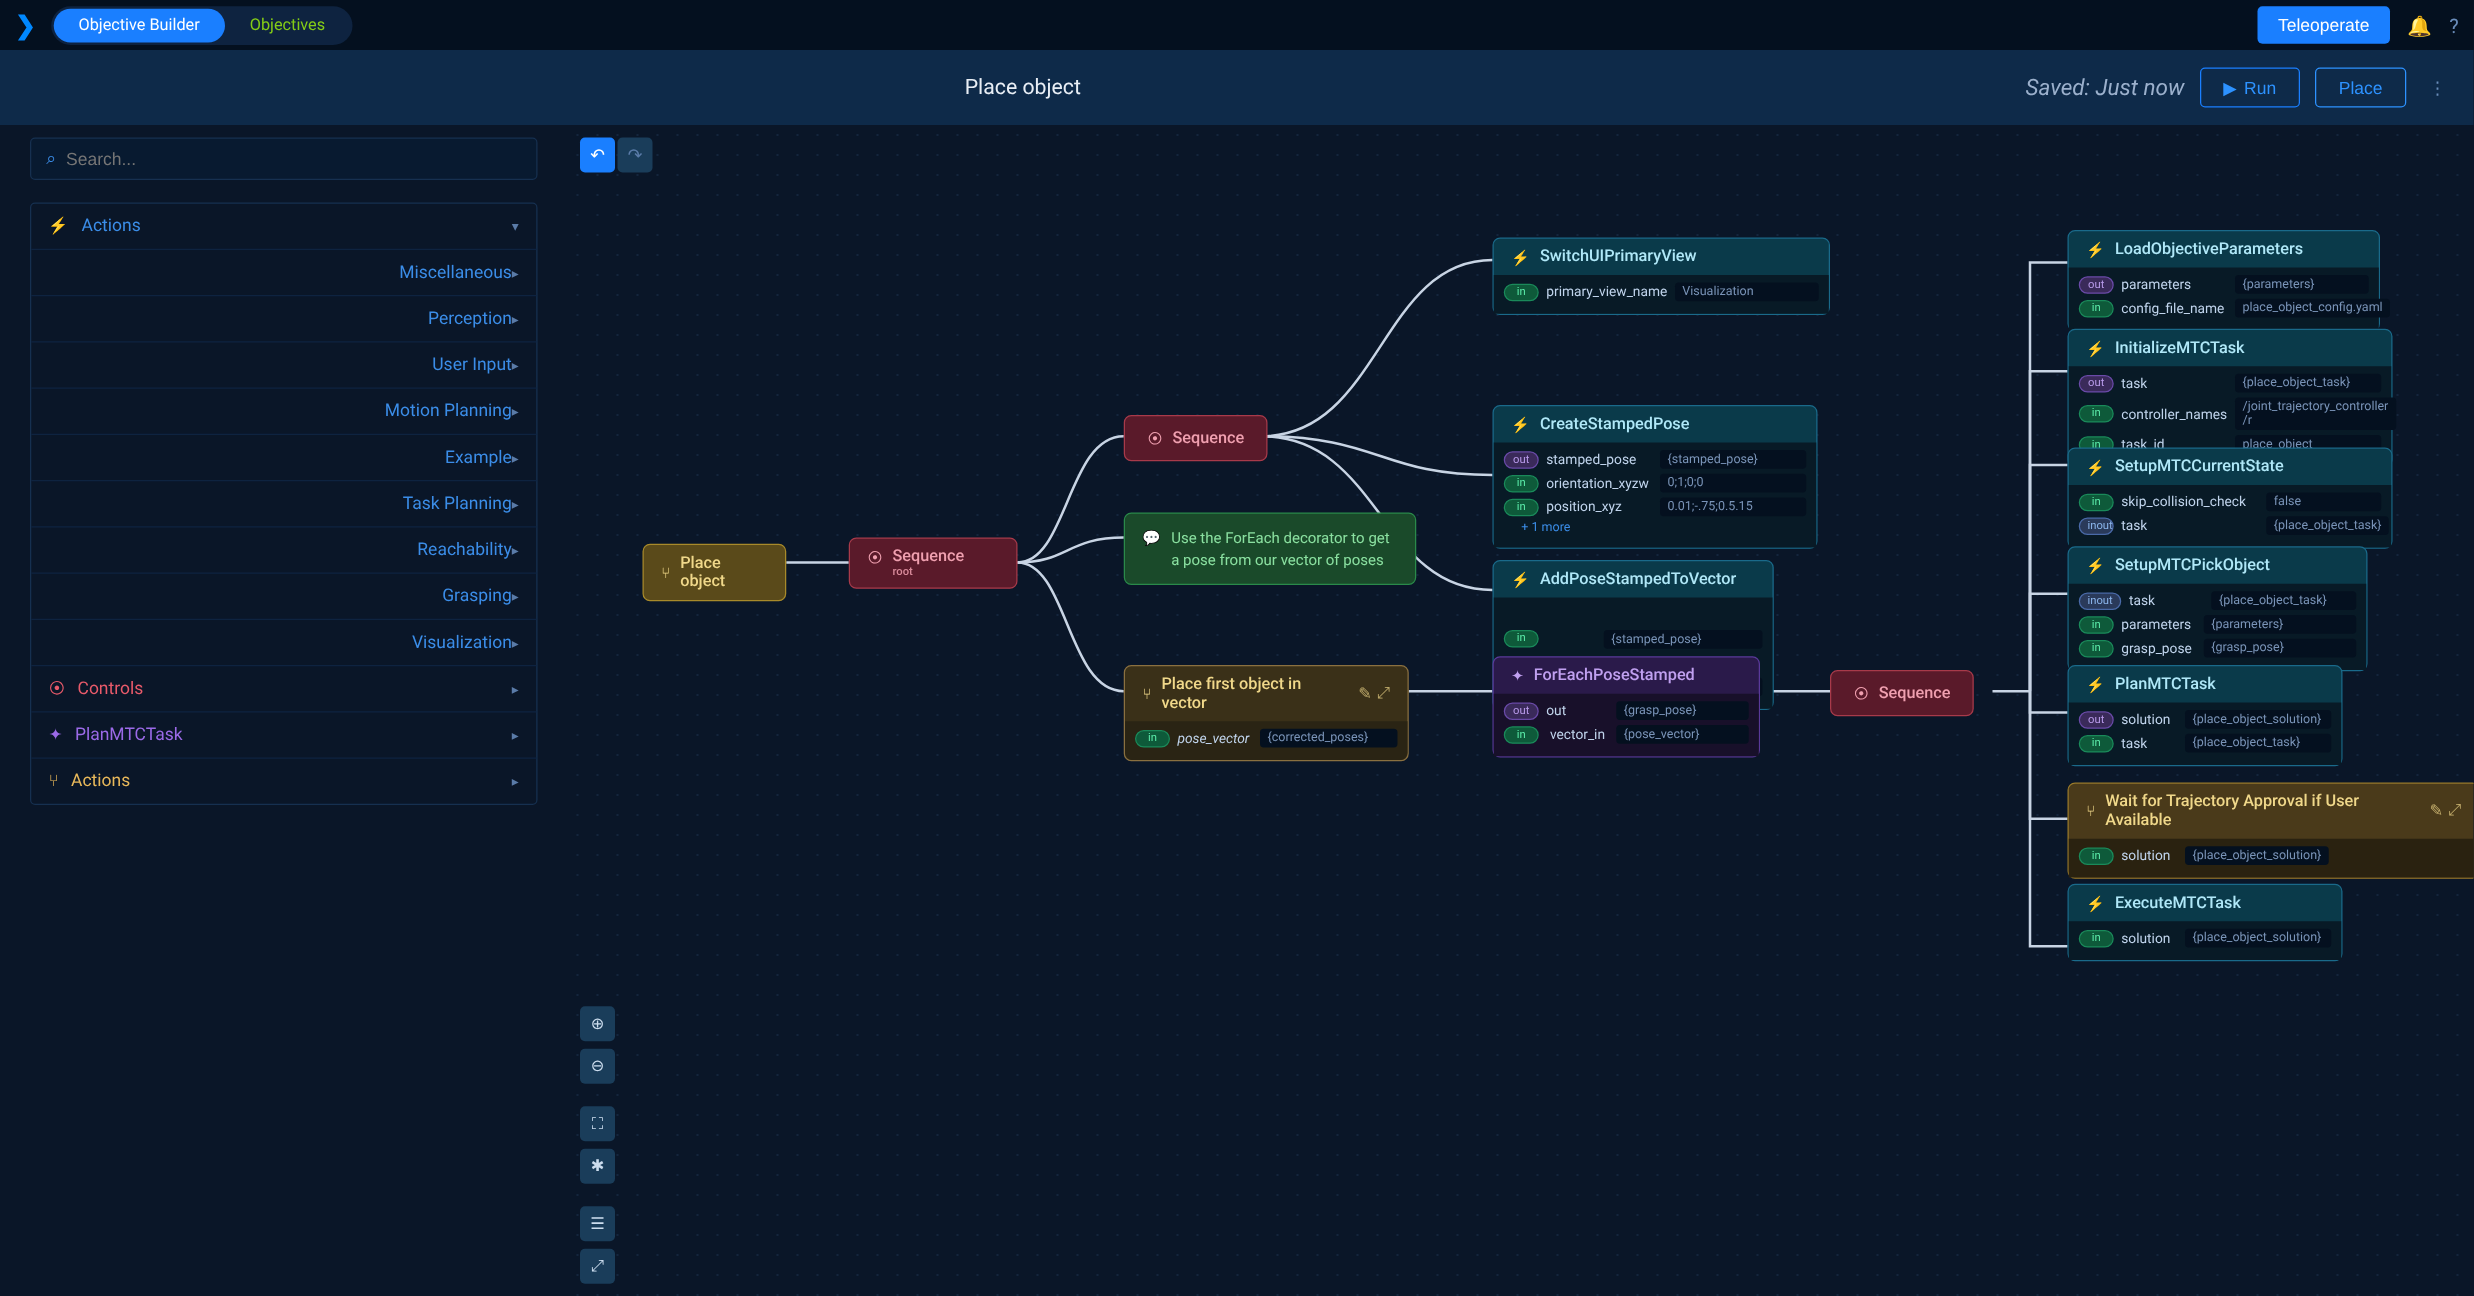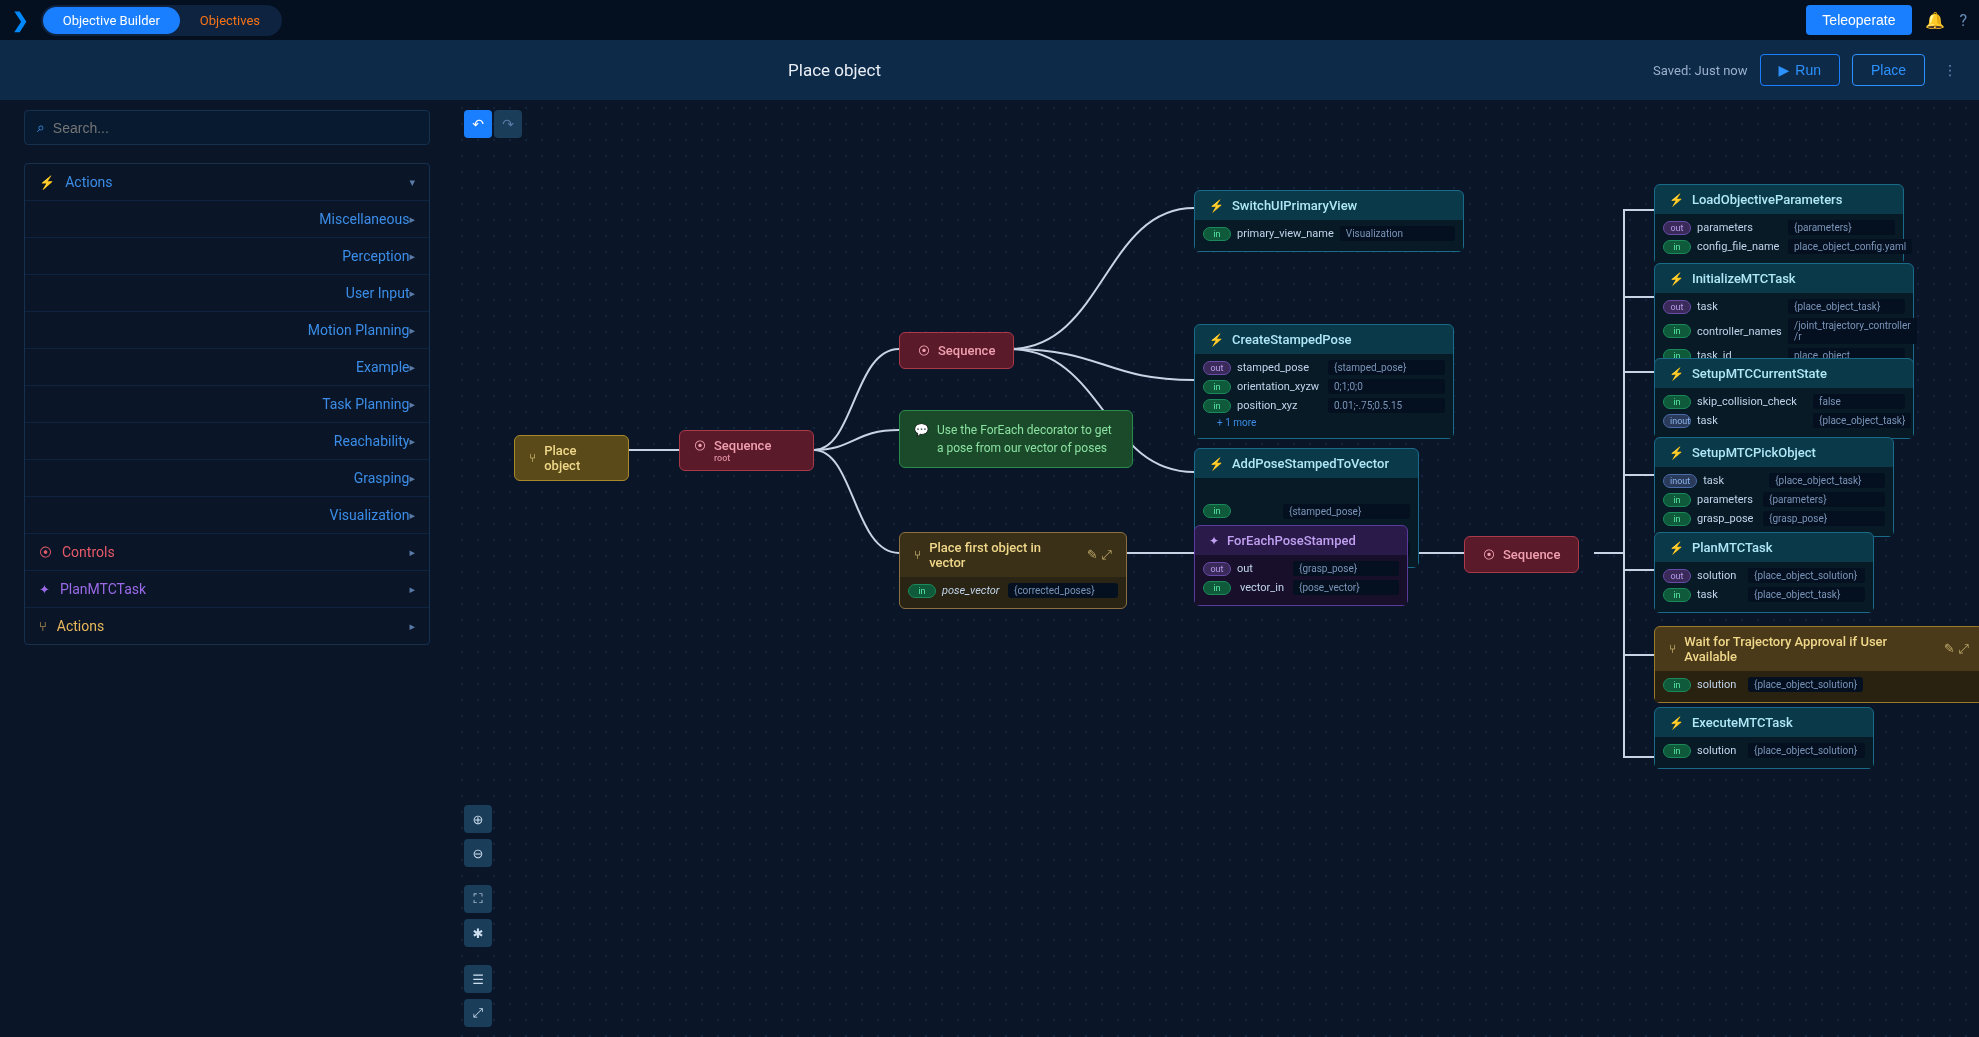--- a/index.html
+++ b/index.html
@@ -30,21 +30,21 @@
   border-radius: 20px;
   padding: 2px;
 }
 .tab-pill {
   padding: 6px 20px;
   border-radius: 18px;
   font-size: 13px;
   cursor: pointer;
 }
 .tab-pill.active { background: #1a7fff; color: #fff; }
-.tab-pill.inactive { color: #f97316; }
+.tab-pill.inactive { color: #84cc16; }
 .topbar-right { display: flex; align-items: center; gap: 14px; }
 .btn-teleoperate {
   background: #1a7fff;
   color: #fff;
   border: none;
   padding: 7px 16px;
   border-radius: 4px;
   font-size: 14px;
   cursor: pointer;
 }
@@ -80,21 +80,21 @@
   flex: 1;
   background: #0e2a49;
   height: 100%;
   display: flex;
   align-items: center;
   justify-content: space-between;
   padding: 0 16px;
 }
 .obj-name { color: #e8eef5; font-size: 17px; flex:1; text-align:center; }
 .subheader-actions { display: flex; align-items: center; gap: 12px; }
-.saved-text { color: #9bb0cc; font-size: 13px; }
+.saved-text { color: #9bb0cc; font-style: italic; font-size: 18px; }
 .btn-run, .btn-done {
   border: 1px solid #1a7fff;
   background: transparent;
   color: #2d92ff;
   padding: 7px 18px;
   border-radius: 4px;
   font-size: 14px;
   cursor: pointer;
   display: flex;
   align-items: center;

